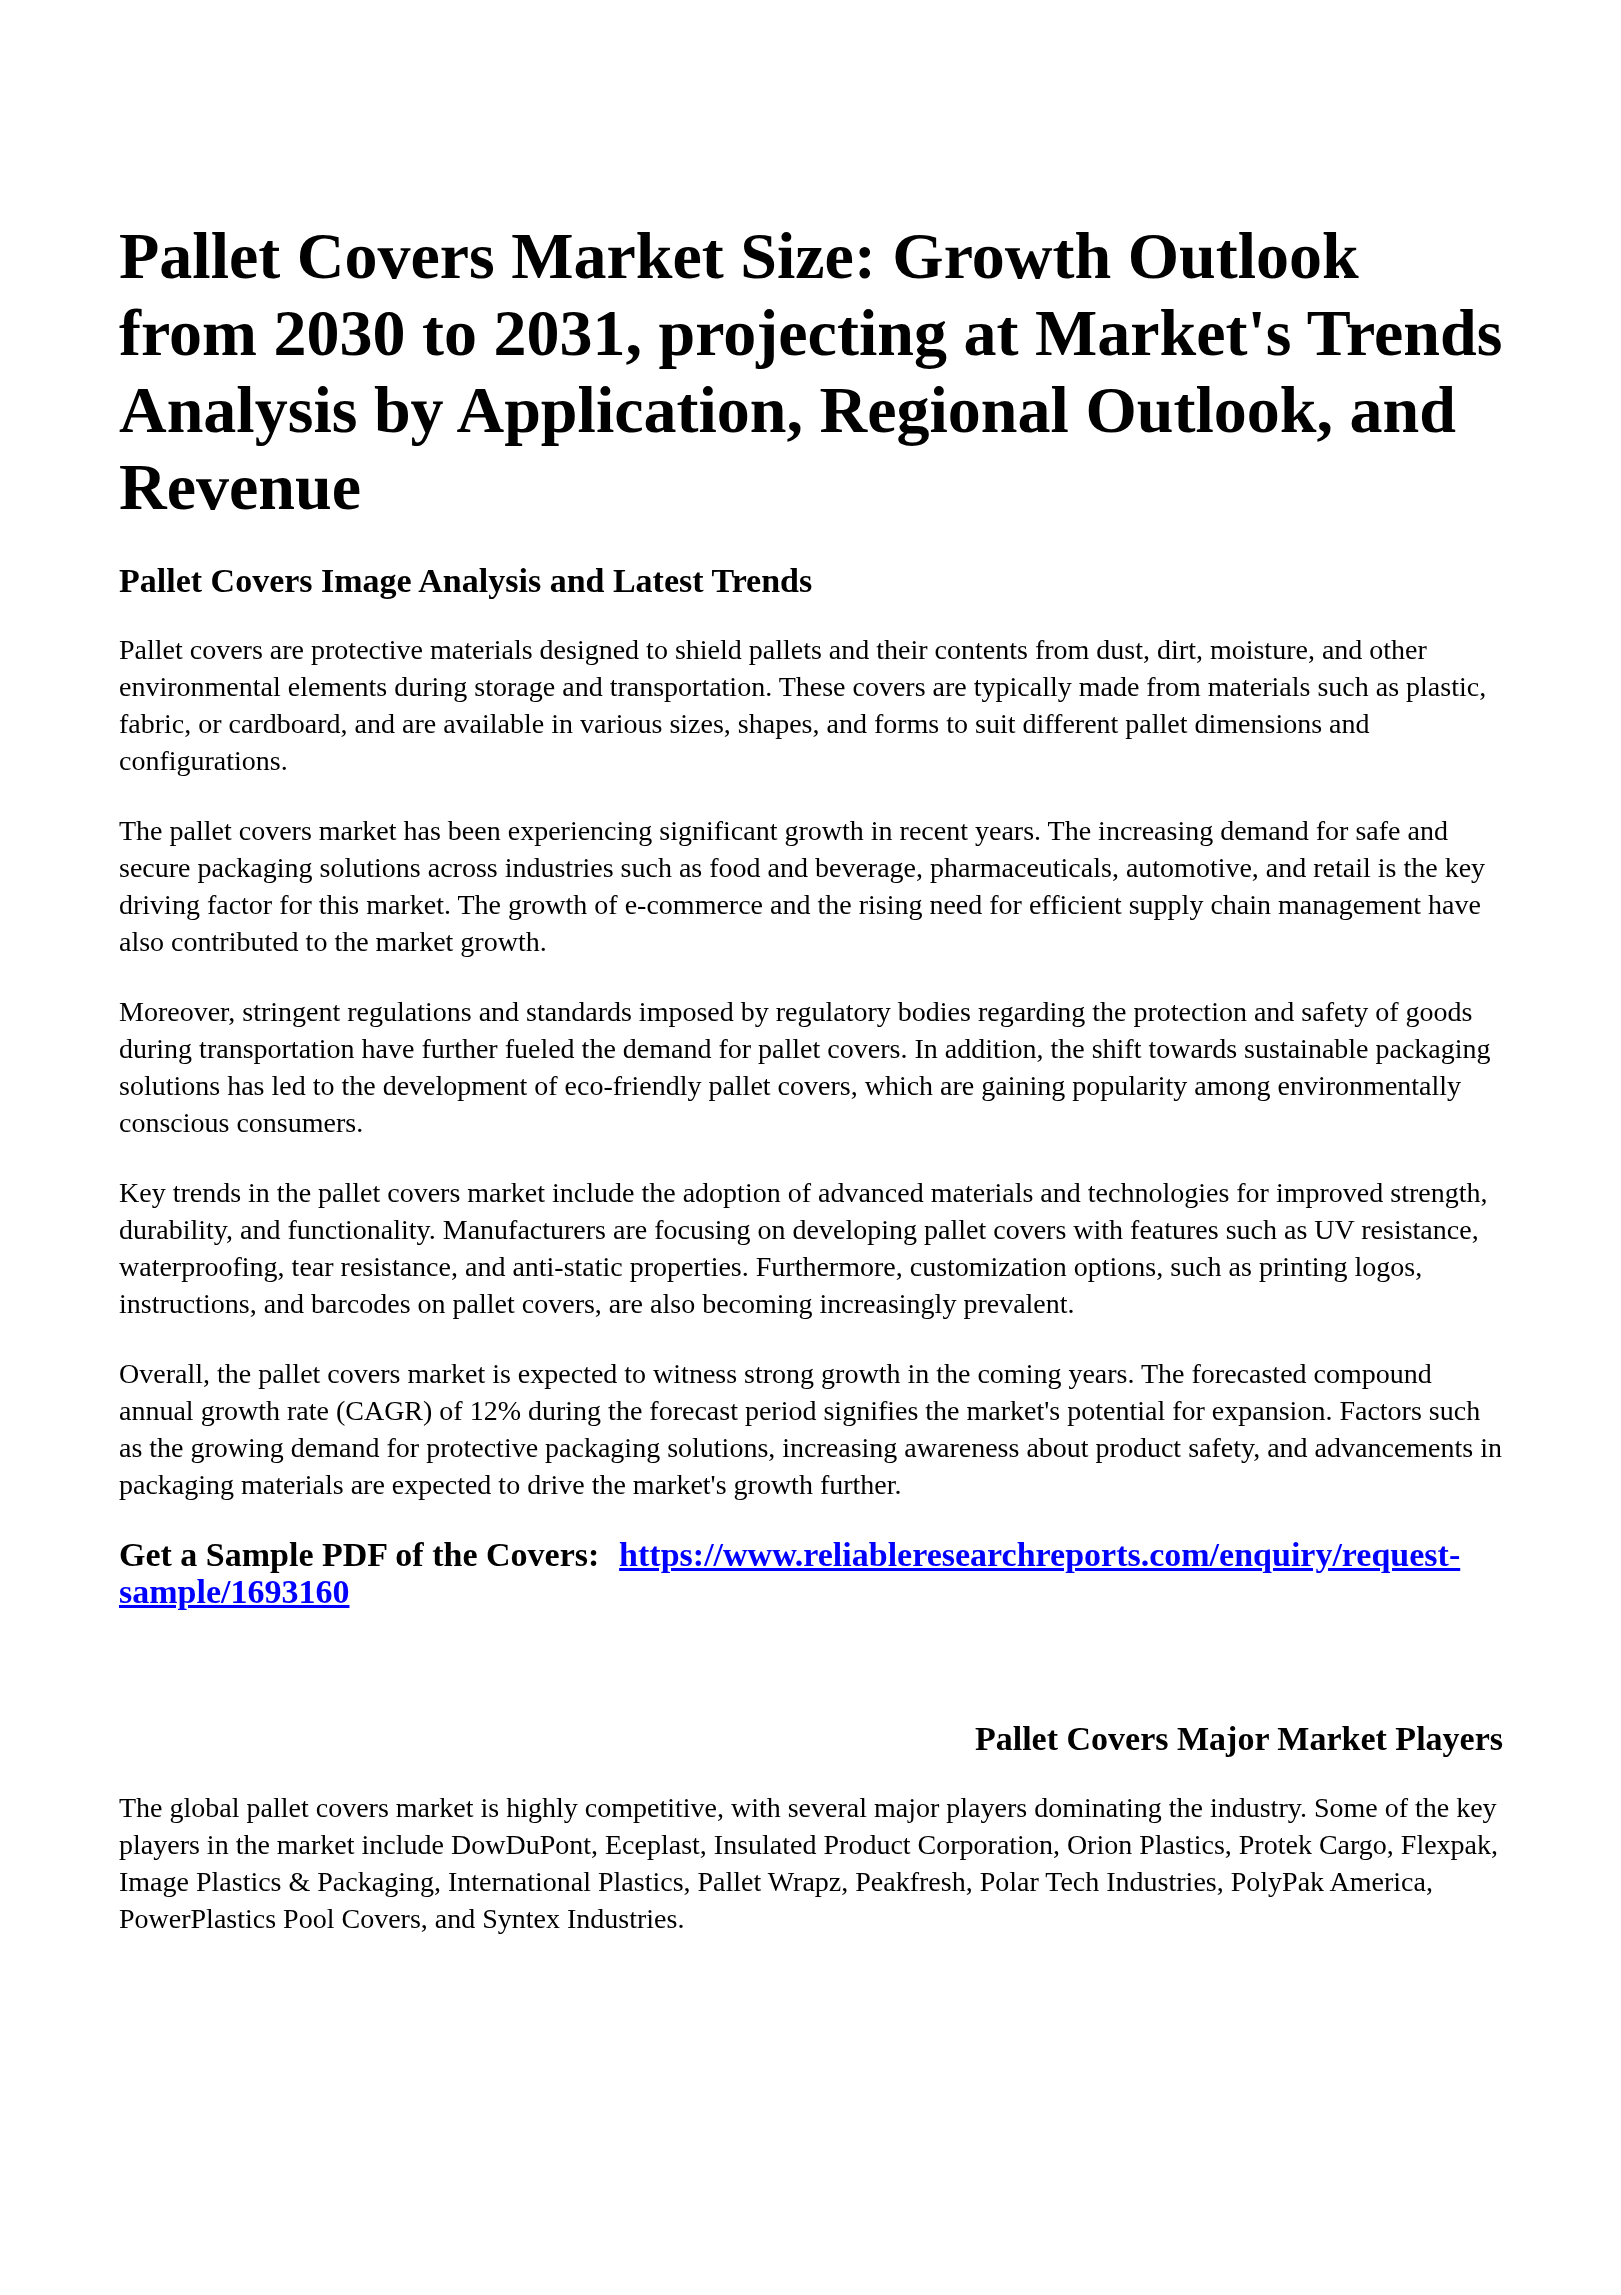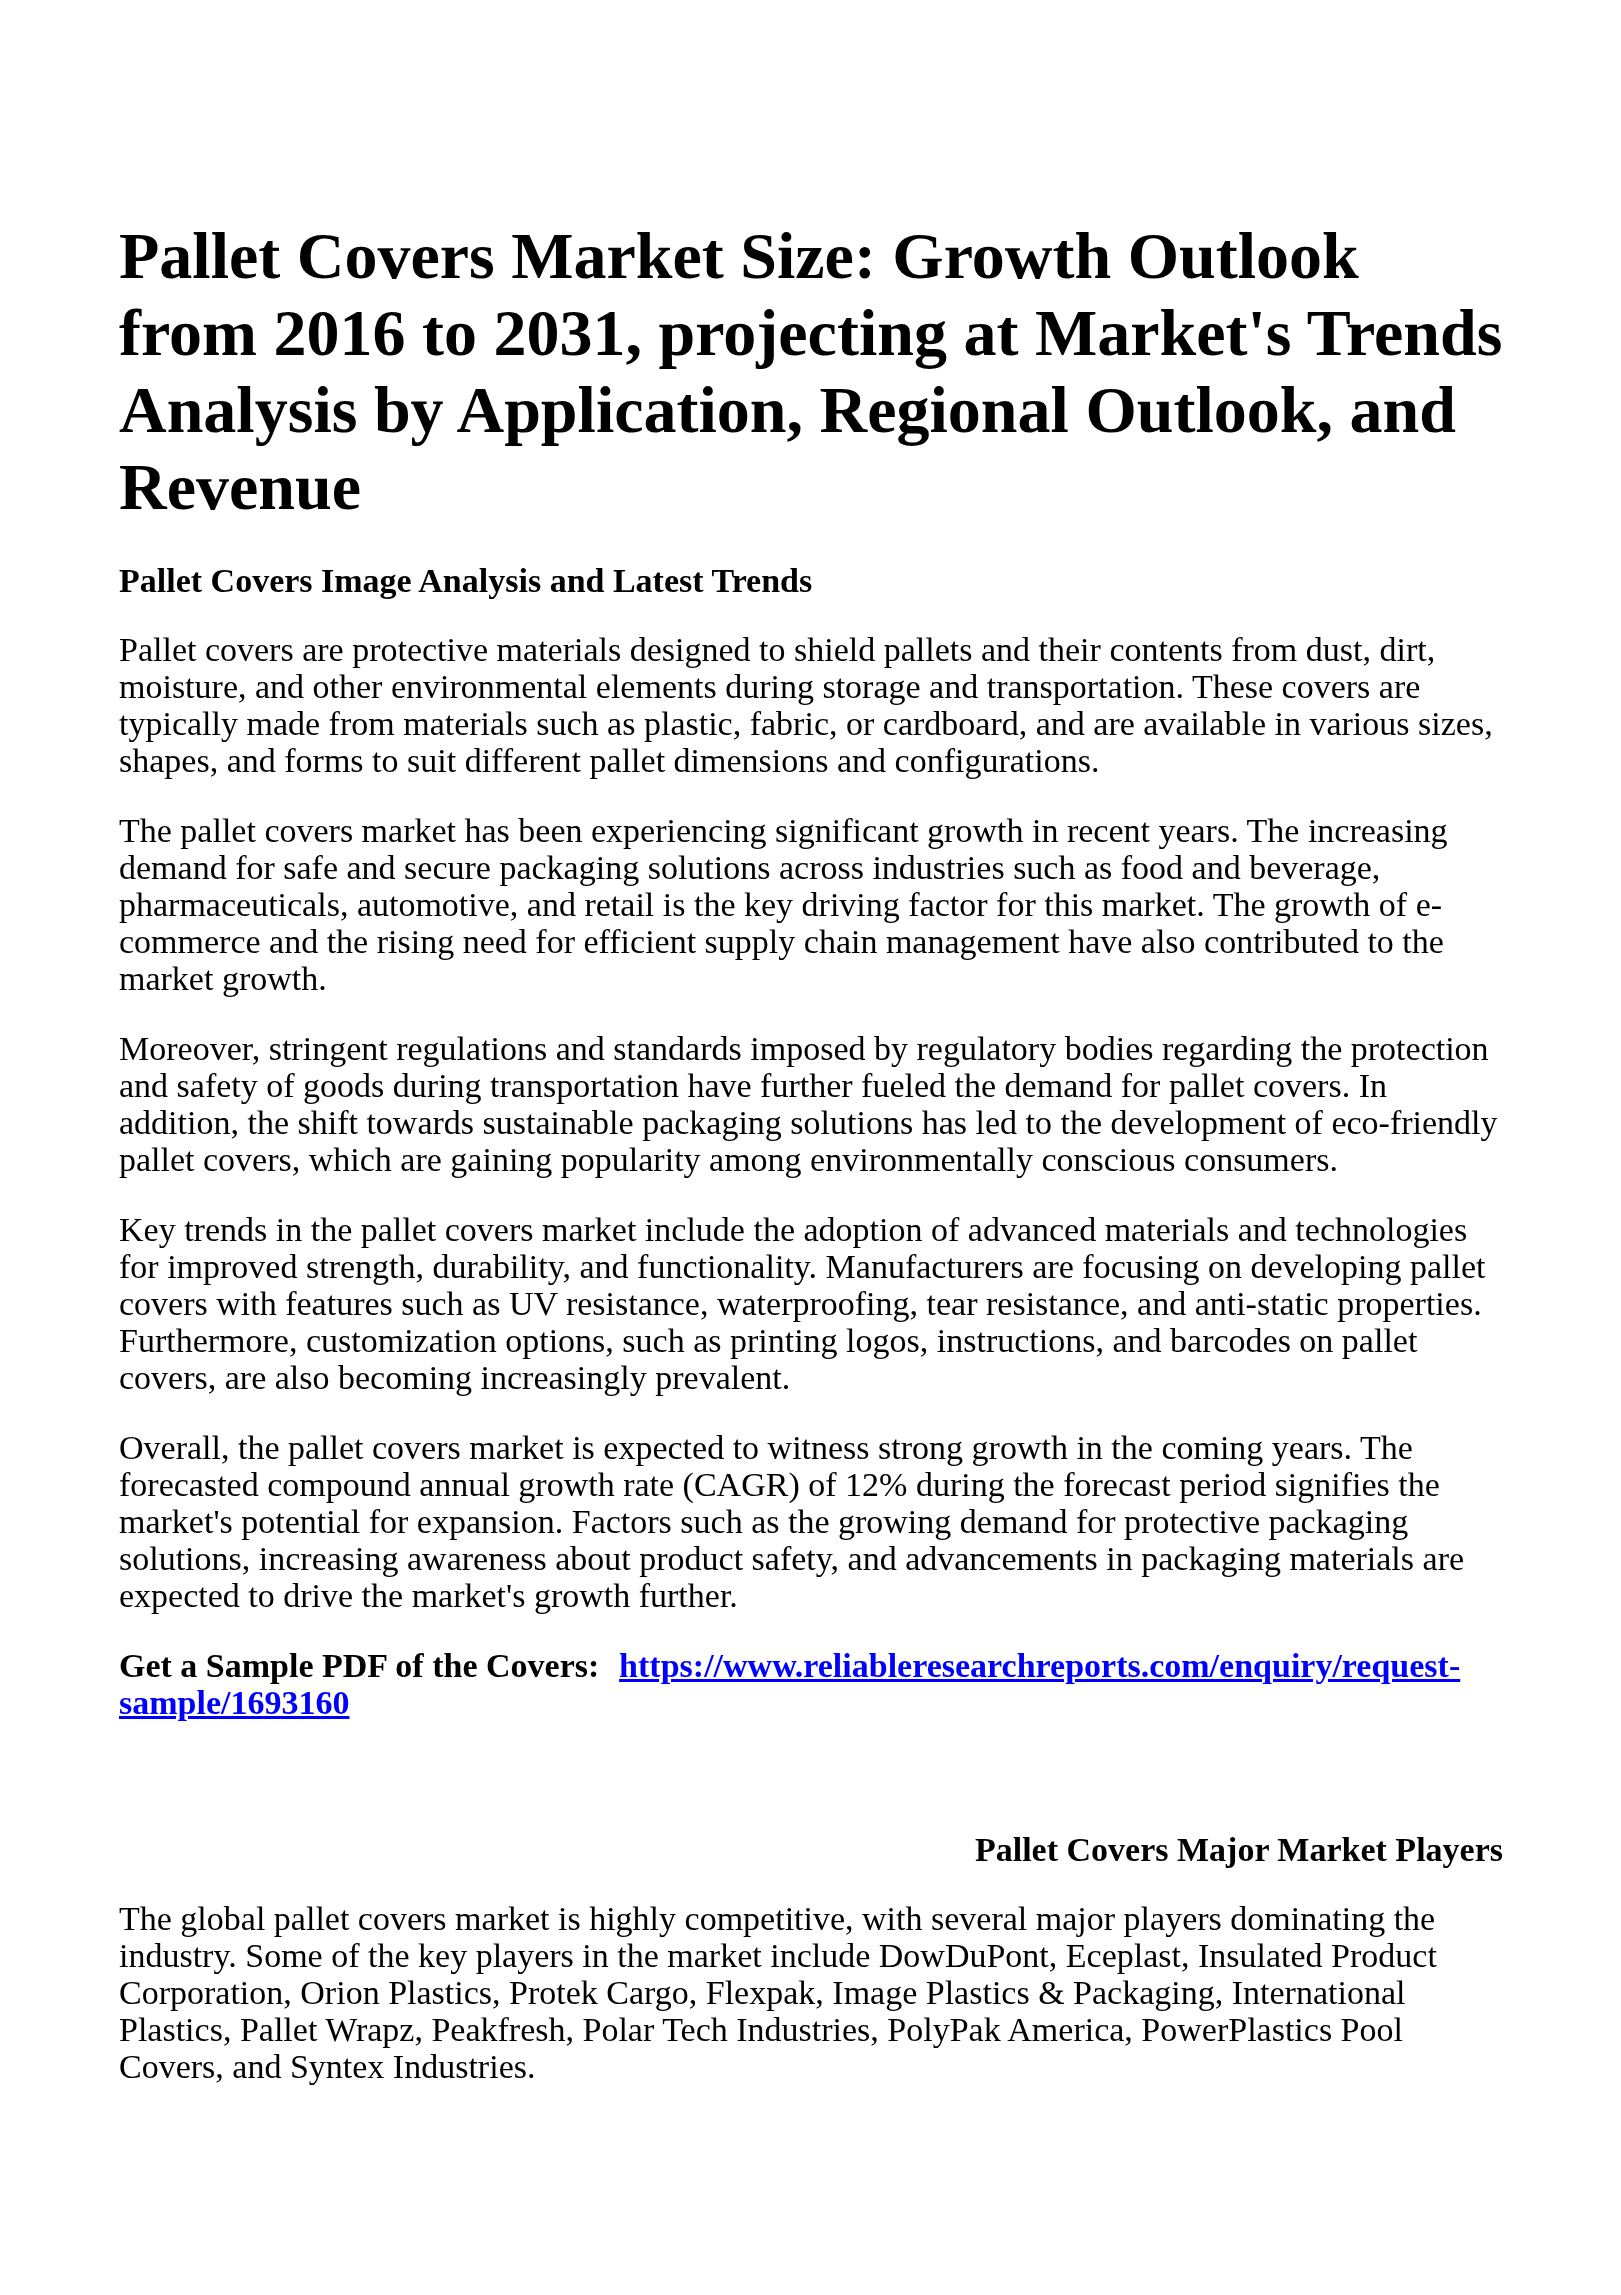--- a/index.html
+++ b/index.html
@@ -35,21 +35,21 @@
       font-size: 34px;
       line-height: 37px;
       font-weight: bold;
     }
     h2.section-heading.players {
       margin-top: 110px;
       text-align: right;
     }
     p.body-para {
       margin: 0 0 33px 0;
-      font-size: 34px;
+      font-size: 28px;
       line-height: 37px;
       font-weight: normal;
     }
     p.cta-para {
       margin: 0 0 33px 0;
       font-size: 34px;
       line-height: 37px;
       font-weight: bold;
     }
     .cta-link {
@@ -60,21 +60,21 @@
       word-break: normal;
       overflow-wrap: break-word;
     }
   </style>
 </head>
 <body>
 
 <div class="page">
   <div class="content">
 
-    <h1 class="article-title">Pallet Covers Market Size: Growth Outlook from 2016 to 2031, projecting at Market's Trends Analysis by Application, Regional Outlook, and Revenue</h1>
+    <h1 class="article-title">Pallet Covers Market Size: Growth Outlook from 2030 to 2031, projecting at Market's Trends Analysis by Application, Regional Outlook, and Revenue</h1>
 
     <h2 class="section-heading">Pallet Covers Image Analysis and Latest Trends</h2>
 
     <p class="body-para">Pallet covers are protective materials designed to shield pallets and their contents from dust, dirt, moisture, and other environmental elements during storage and transportation. These covers are typically made from materials such as plastic, fabric, or cardboard, and are available in various sizes, shapes, and forms to suit different pallet dimensions and configurations.</p>
 
     <p class="body-para">The pallet covers market has been experiencing significant growth in recent years. The increasing demand for safe and secure packaging solutions across industries such as food and beverage, pharmaceuticals, automotive, and retail is the key driving factor for this market. The growth of e-commerce and the rising need for efficient supply chain management have also contributed to the market growth.</p>
 
     <p class="body-para">Moreover, stringent regulations and standards imposed by regulatory bodies regarding the protection and safety of goods during transportation have further fueled the demand for pallet covers. In addition, the shift towards sustainable packaging solutions has led to the development of eco-friendly pallet covers, which are gaining popularity among environmentally conscious consumers.</p>
 
     <p class="body-para">Key trends in the pallet covers market include the adoption of advanced materials and technologies for improved strength, durability, and functionality. Manufacturers are focusing on developing pallet covers with features such as UV resistance, waterproofing, tear resistance, and anti-static properties. Furthermore, customization options, such as printing logos, instructions, and barcodes on pallet covers, are also becoming increasingly prevalent.</p>

